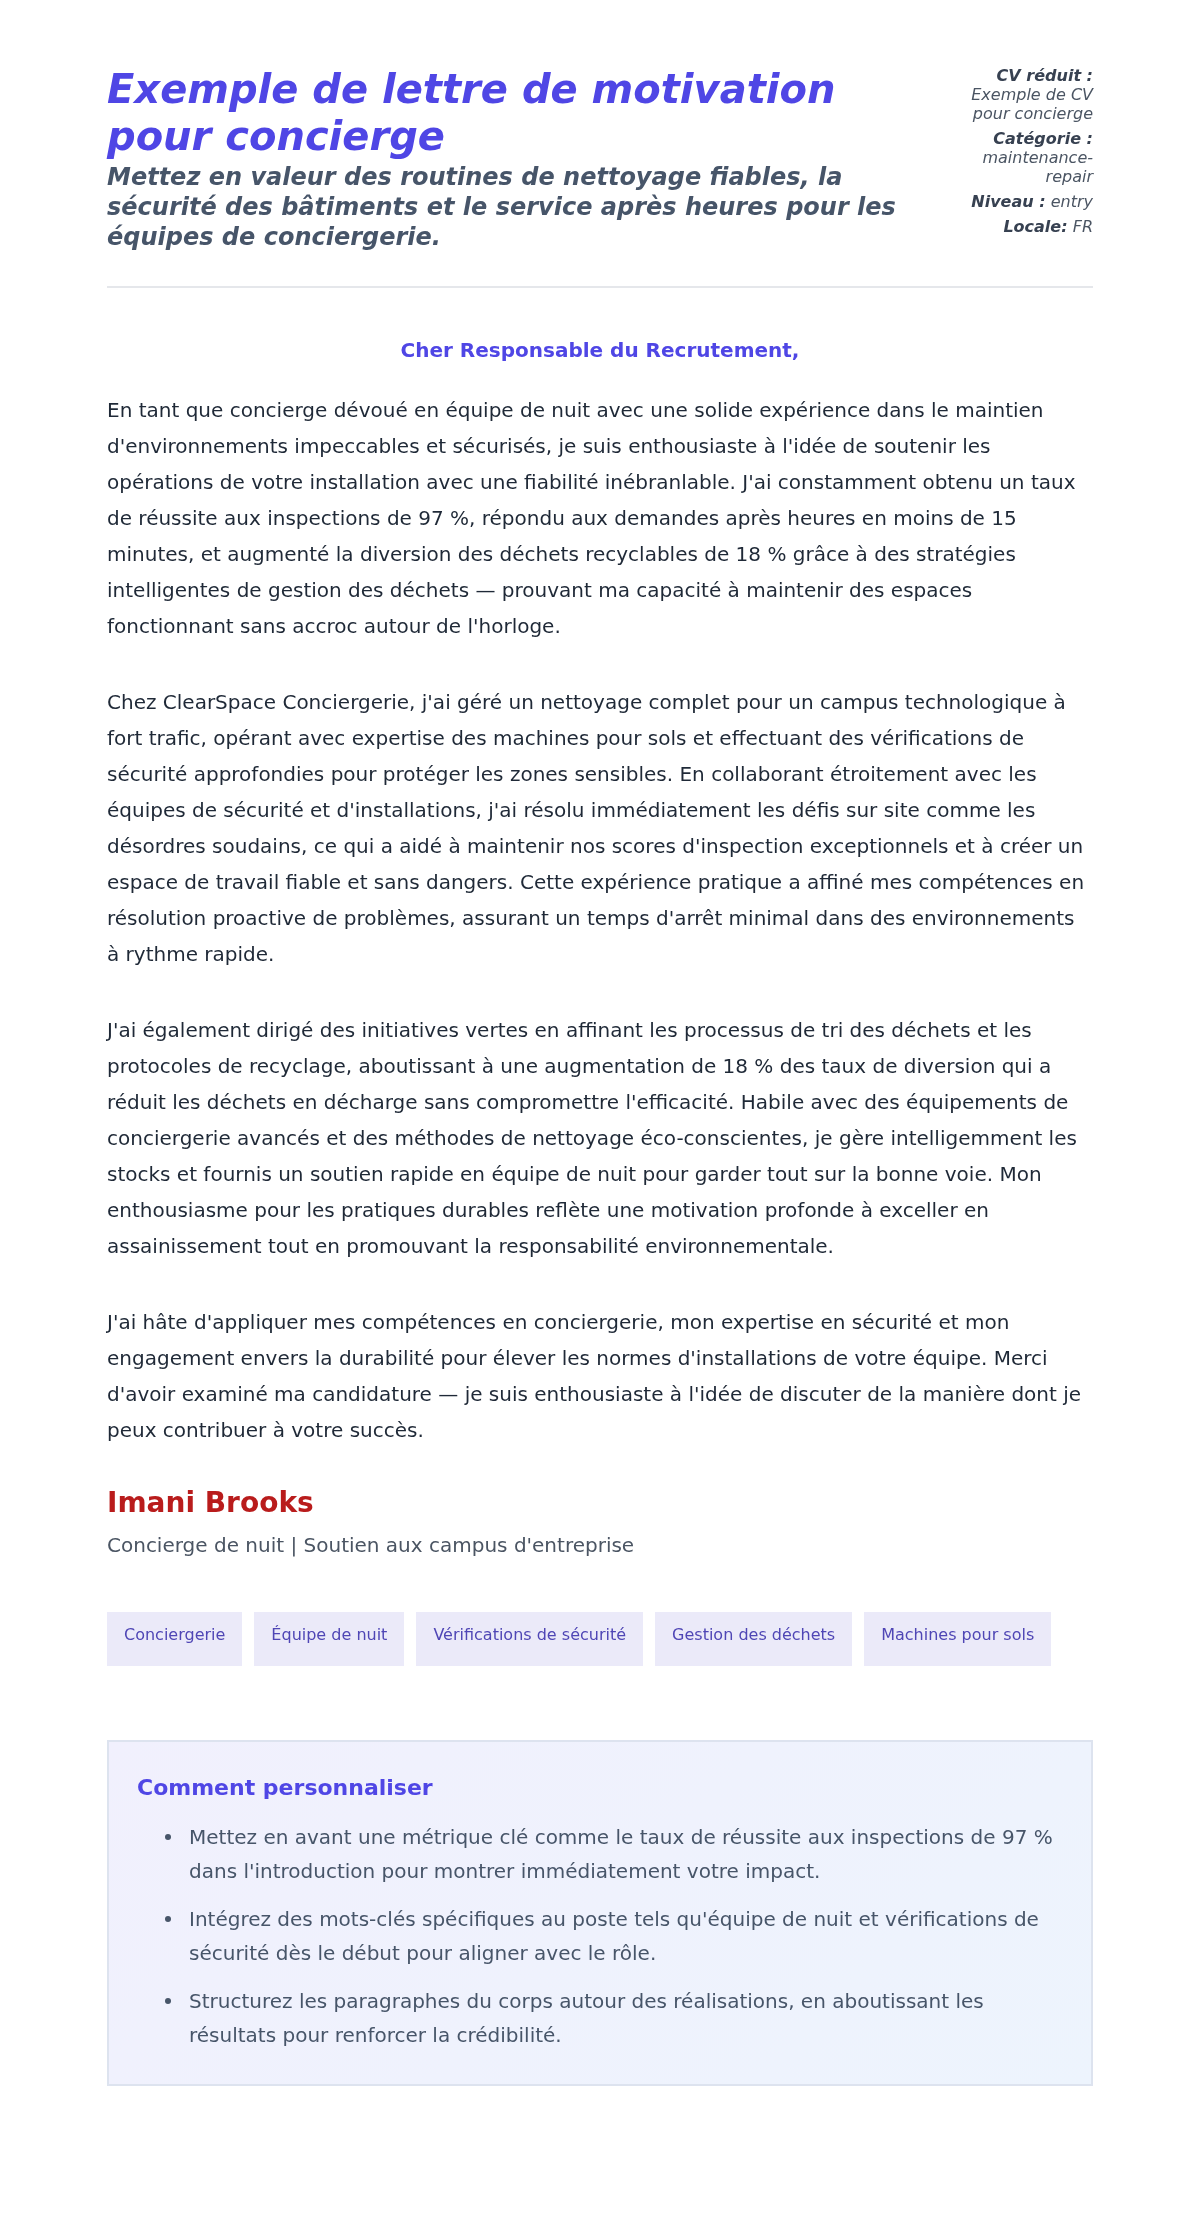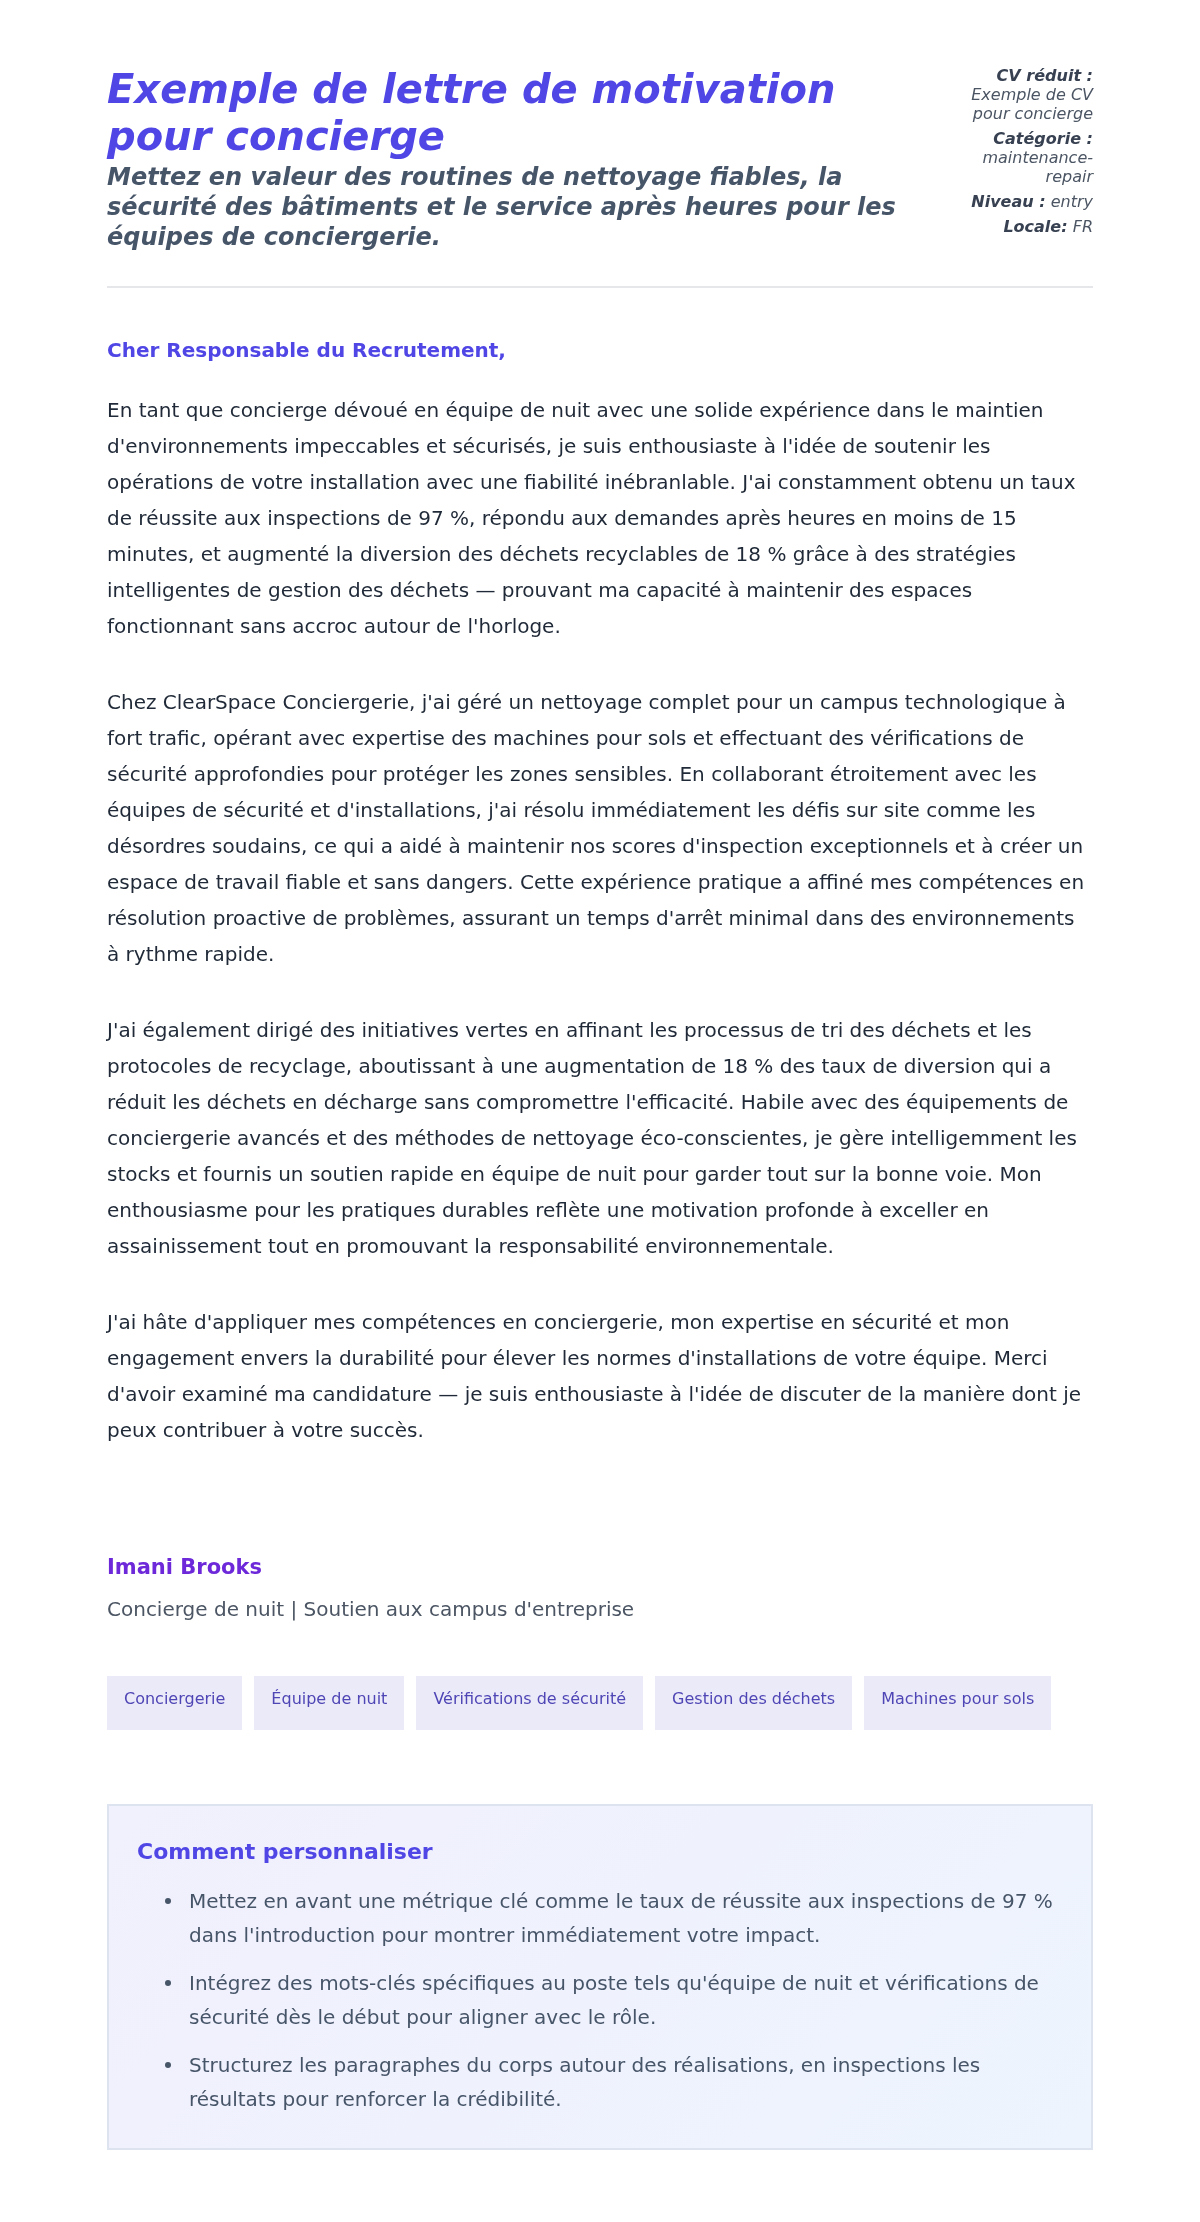--- a/index.html
+++ b/index.html
@@ -46,33 +46,34 @@
       padding-top: 0px;
     }
     .meta .row { margin-bottom: 6px; }
     .meta .label { font-weight: bold; color: #374151; }
     .greeting {
       margin-top: 50px;
       font-size: 20px;
       font-weight: bold;
       color: #4f46e5;
       line-height: 24px;
+      text-align: center;
     }
     .para {
       font-size: 20px;
       line-height: 36px;
       color: #1f2937;
       margin-top: 30px;
     }
     .para + .para { margin-top: 40px; }
     .sig-name {
-      margin-top: 106px;
-      font-size: 21px;
+      margin-top: 42px;
+      font-size: 28px;
       font-weight: bold;
-      color: #6d28d9;
+      color: #b91c1c;
       line-height: 26px;
     }
     .sig-role {
       margin-top: 16px;
       font-size: 20px;
       color: #4b5563;
       line-height: 26px;
     }
     .tags {
       display: flex;
@@ -181,18 +182,18 @@
       <li>
         <span class="bullet"></span>
         <span>Mettez en avant une métrique clé comme le taux de réussite aux inspections de 97 % dans l'introduction pour montrer immédiatement votre impact.</span>
       </li>
       <li>
         <span class="bullet"></span>
         <span>Intégrez des mots-clés spécifiques au poste tels qu'équipe de nuit et vérifications de sécurité dès le début pour aligner avec le rôle.</span>
       </li>
       <li>
         <span class="bullet"></span>
-        <span>Structurez les paragraphes du corps autour des réalisations, en inspections les résultats pour renforcer la crédibilité.</span>
+        <span>Structurez les paragraphes du corps autour des réalisations, en aboutissant les résultats pour renforcer la crédibilité.</span>
       </li>
     </ul>
   </aside>
 
 </div>
 
 </body></html>

